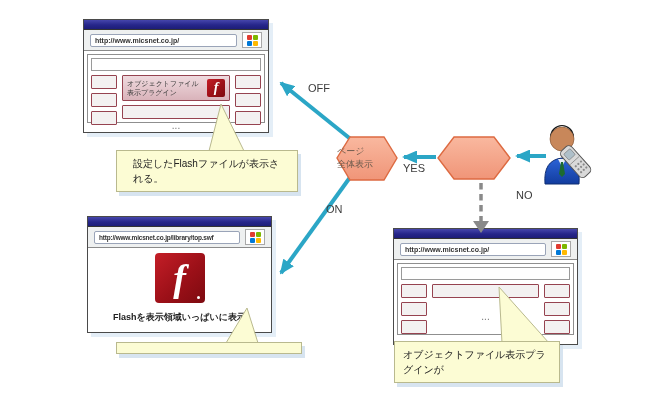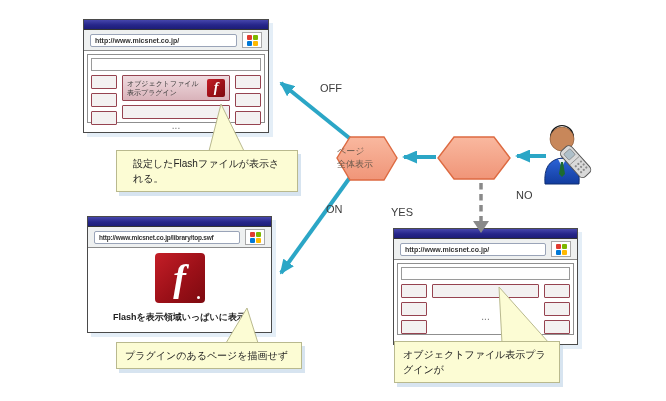--- a/index.html
+++ b/index.html
@@ -208,28 +208,27 @@
         <circle cx="42" cy="51" r="1.1" fill="#8a8a8a"></circle>
       </g>
     </g>
   </svg>
 
   <div class="hexlabel" style="left:337px;top:145px;width:60px;">
     <div>ページ</div>
     <div>全体表示</div>
   </div>
 
-  <div class="flowlabel" style="left:320px;top:82px;">OFF</div>
+  <div class="flowlabel" style="left:308px;top:82px;">OFF</div>
   <div class="flowlabel" style="left:326px;top:203px;">ON</div>
-  <div class="flowlabel" style="left:391px;top:162px;margin-top:44px;">YES</div>
+  <div class="flowlabel" style="left:403px;top:162px;">YES</div>
   <div class="flowlabel" style="left:516px;top:189px;">NO</div>
 
   <div class="callout" style="left:116px;top:150px;width:182px;padding-left:16px;">
     <div>設定したFlashファイルが表示される。</div>
   </div>
   <div class="callout" style="left:116px;top:342px;width:186px;">
-    <div>プラグインのあるページを描画せず</div>
   </div>
   <div class="callout" style="left:394px;top:341px;width:166px;">
     <div>オブジェクトファイル表示プラグインが</div>
   </div>
 
 </div>
 
 </body></html>

